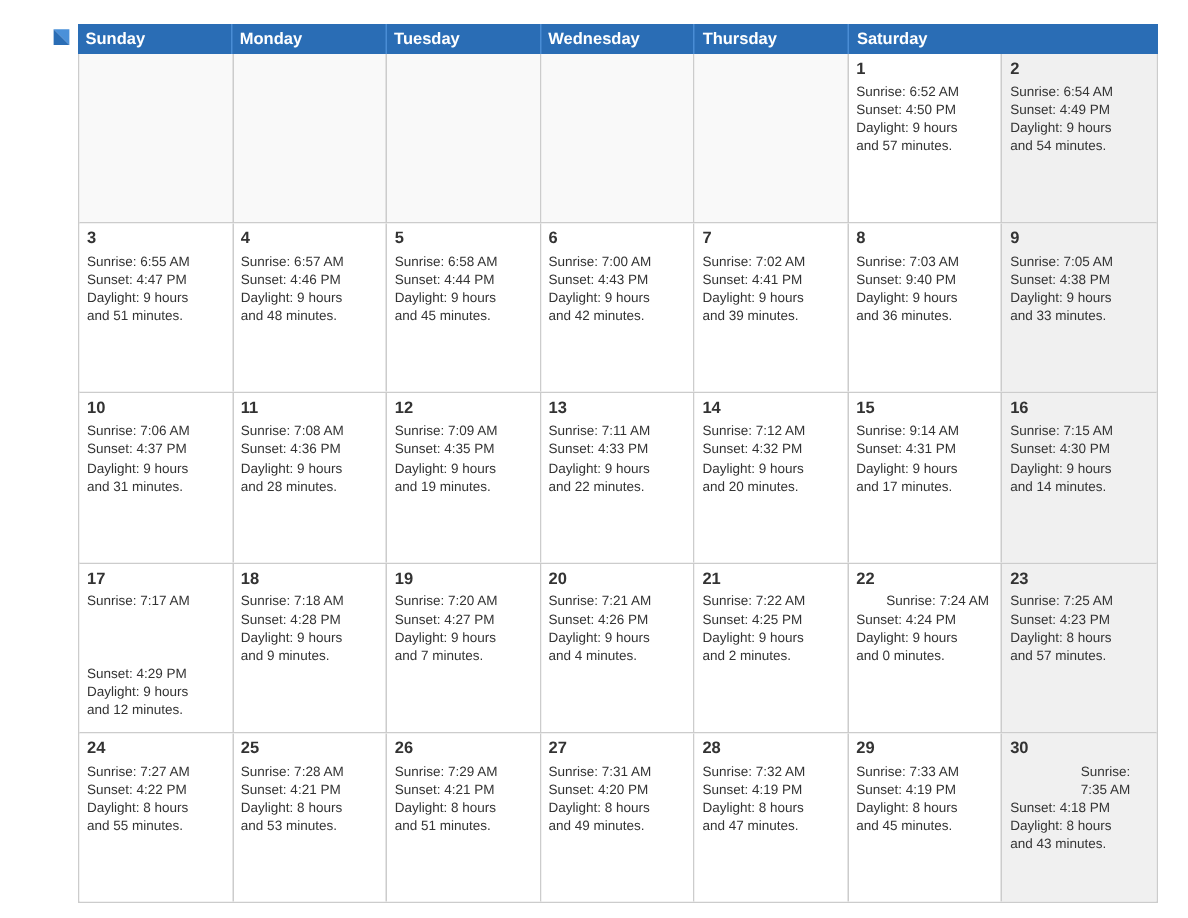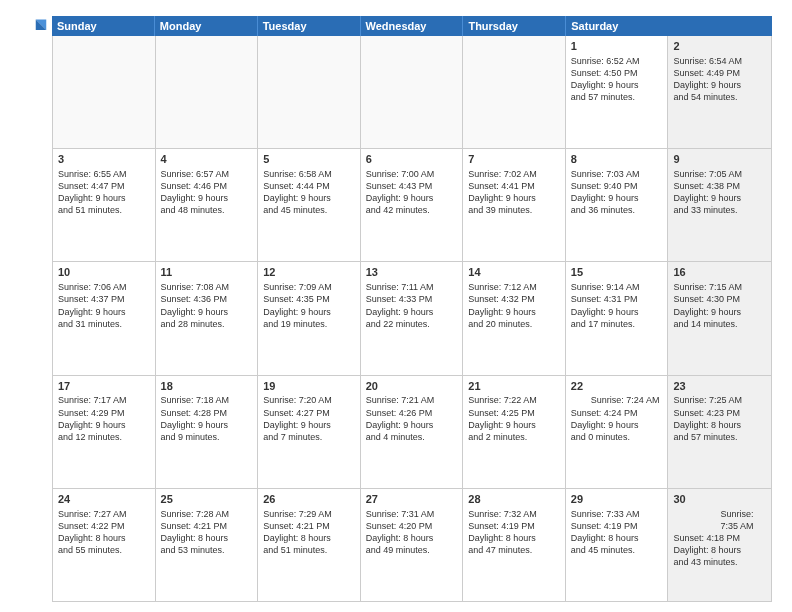--- a/index.html
+++ b/index.html
@@ -260,21 +260,21 @@
             <span style="display: block;">Sunrise: 7:15 AM</span>
             <span style="display: block;">Sunset: 4:30 PM</span>
             <span style="display: block;">Daylight: 9 hours</span>
             <span style="display: block;">and 14 minutes.</span>
           </div>
         </div>
         <div class="cal-row">
           <div class="cal-cell">
             <span class="day-num">17</span>
             <span style="display: block;">Sunrise: 7:17 AM</span>
-            <span style="display: block;">Sunset: 4:29 PM</span>
+            <span style="display: block; margin-top: 36px;">Sunset: 4:29 PM</span>
             <span style="display: block;">Daylight: 9 hours</span>
             <span style="display: block;">and 12 minutes.</span>
           </div>
           <div class="cal-cell">
             <span class="day-num">18</span>
             <span style="display: block;">Sunrise: 7:18 AM</span>
             <span style="display: block;">Sunset: 4:28 PM</span>
             <span style="display: block;">Daylight: 9 hours</span>
             <span style="display: block;">and 9 minutes.</span>
           </div>

